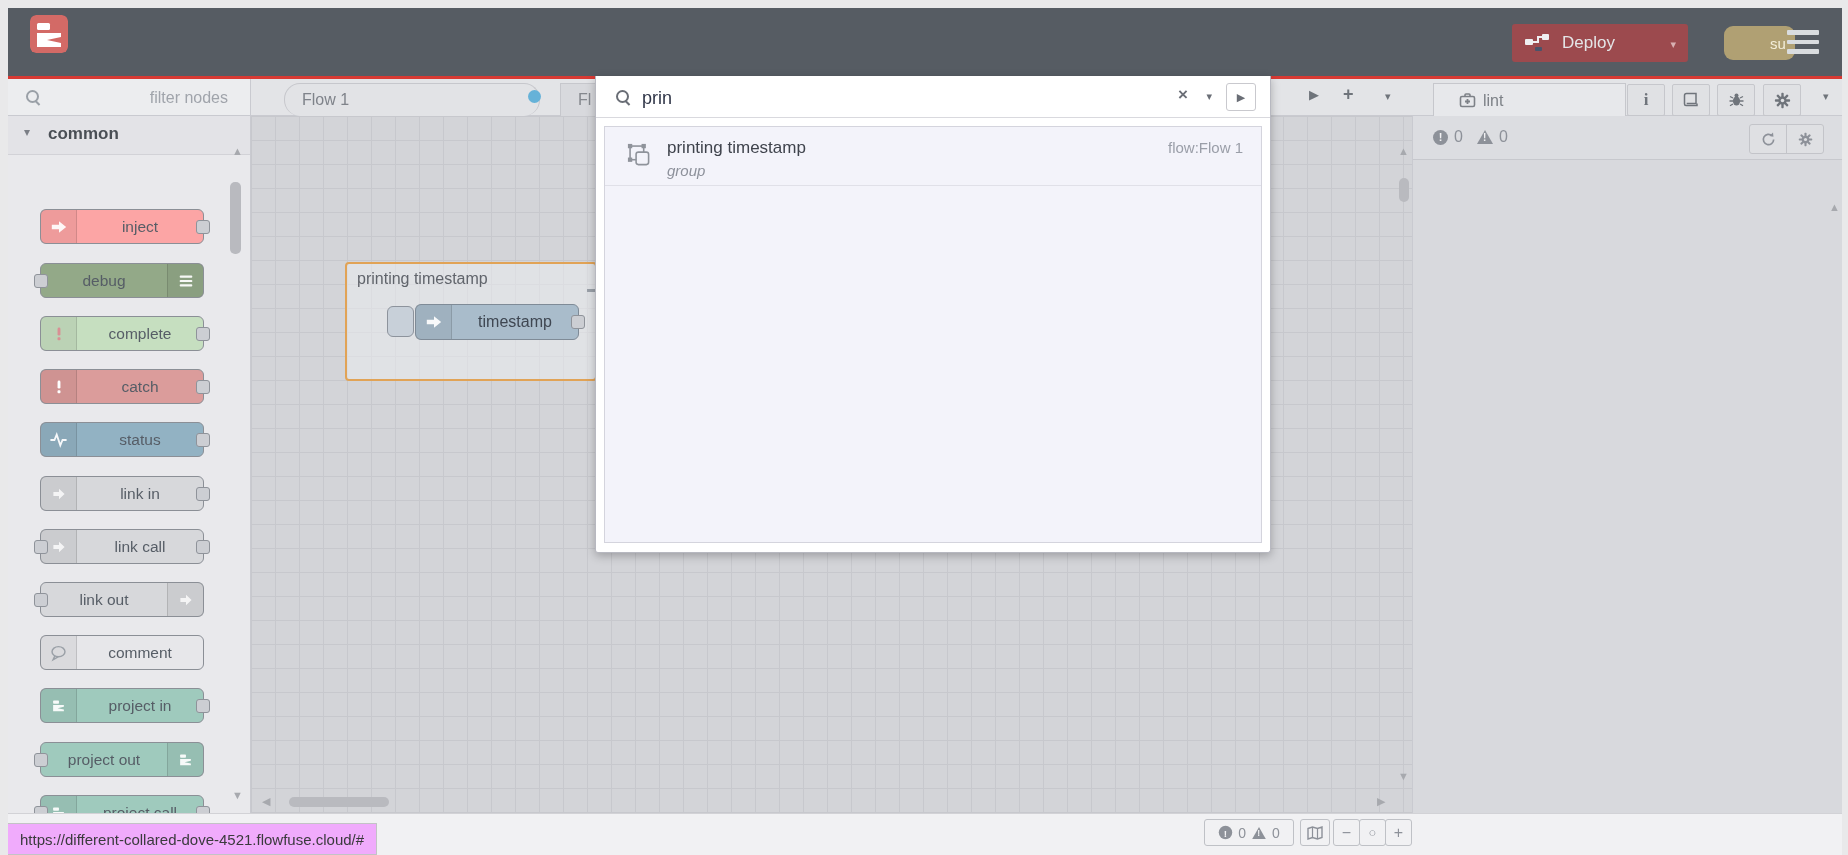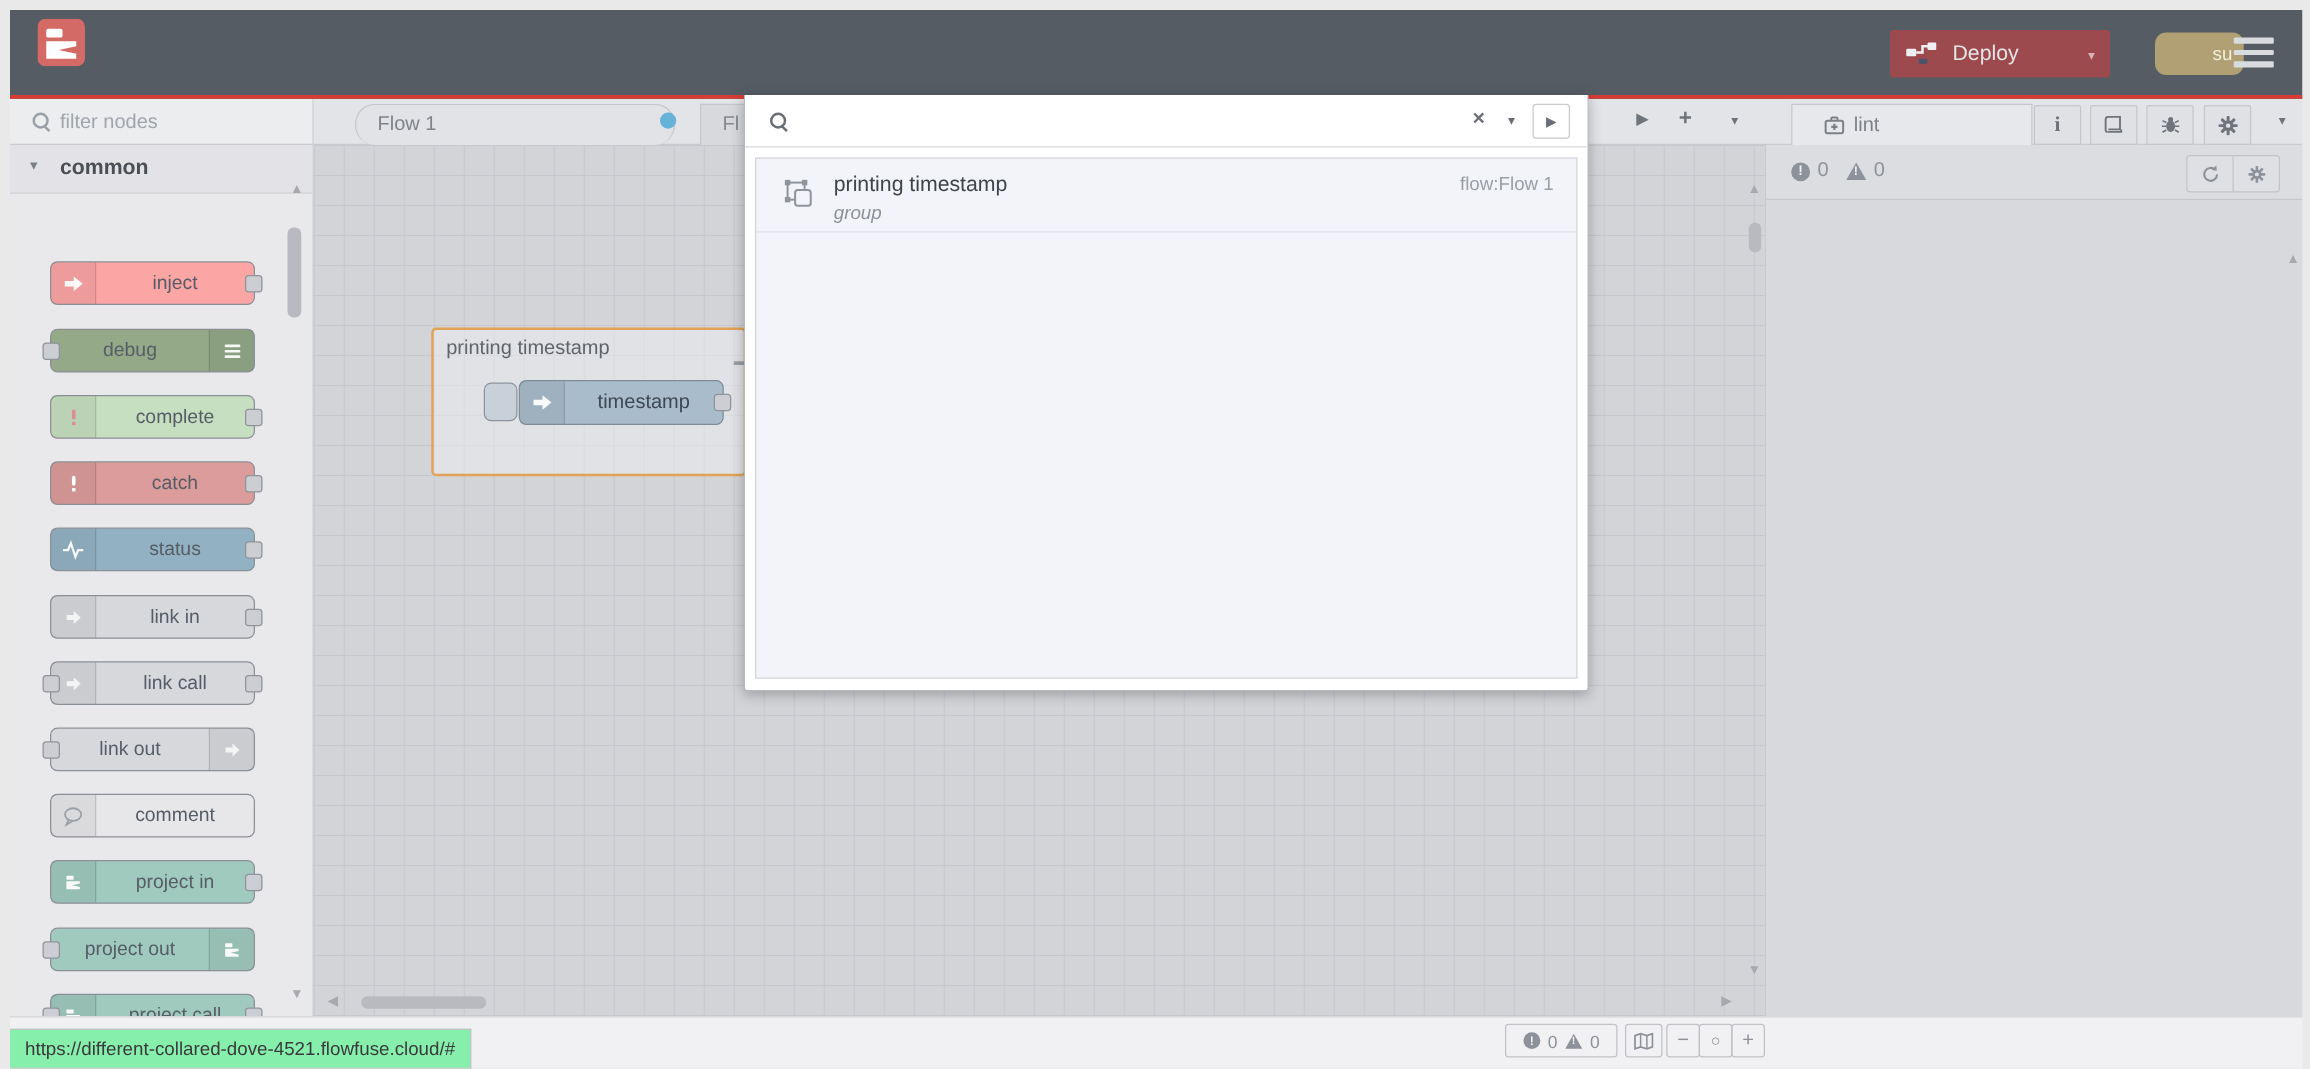--- a/index.html
+++ b/index.html
@@ -23,21 +23,21 @@
   .hamburger div{width:32px;height:4.5px;background:#d9dcdf;border-radius:1px;margin-bottom:5px;}
 
   
   .row-strip{position:absolute;top:79px;height:37px;background:#e3e4e7;border-bottom:1px solid #c9cad0;box-sizing:border-box;}
   #palette-filter-row{left:8px;width:243px;background:#ecedef;border-right:1px solid #c9cad0;}
   #workspace-tabbar{left:251px;width:1161px;}
   #sidebar-tabbar{left:1412px;width:430px;}
   .mag{position:absolute;width:9px;height:9px;border:2px solid #9aa0a7;border-radius:50%;}
   .mag:after{content:"";position:absolute;left:8px;top:8px;width:6px;height:2px;background:#9aa0a7;transform:rotate(45deg);transform-origin:0 0;}
   #palette-filter-row .mag{left:18px;top:11px;}
-  .filter-input{position:absolute;left:38px;top:6px;width:180px;border:none;background:transparent;outline:none;font-size:16px;height:24px;color:#4c1d95;font-family:"Liberation Sans",sans-serif;}
+  .filter-input{position:absolute;left:38px;top:6px;width:180px;border:none;background:transparent;outline:none;font-size:16px;height:24px;color:#4c1d95;font-family:"Liberation Sans",sans-serif;text-align:right;}
   .filter-input::placeholder{color:#a0a4ab;}
 
   .flow-tab{position:absolute;top:4px;height:33px;box-sizing:border-box;border:1px solid #c6c7cc;border-bottom:none;background:#d8d9dd;color:#85888e;font-size:16px;line-height:31px;padding-left:17px;cursor:pointer;}
   .flow-tab.active{background:#e2e3e6;color:#7f838a;}
   .tab-dirty-dot{position:absolute;width:13px;height:13px;border-radius:50%;background:#66b2d8;left:243px;top:6px;}
   .tabbar-btn{position:absolute;top:7px;color:#6f747b;cursor:pointer;background:none;border:none;font-family:"Liberation Sans",sans-serif;}
 
   
   .palette{position:absolute;left:8px;top:116px;width:243px;height:697px;background:#e9e9ec;border-right:1px solid #c9cad0;box-sizing:border-box;overflow:hidden;}
   .palette-cat{position:absolute;left:0;top:0;width:100%;height:38px;background:#e3e3e7;border-bottom:1px solid #d2d2d7;color:#4a4f55;}
@@ -61,21 +61,21 @@
   .flow-node{position:absolute;left:68px;top:40px;width:164px;height:36px;background:#a9bccb;border:1px solid #7f8b97;border-radius:6px;box-sizing:border-box;display:flex;cursor:grab;}
   .flow-node .pnode-label{color:#3f4752;font-size:16px;}
   .node-wire{position:absolute;left:336px;top:173px;width:22px;height:3px;background:#9aa0a8;}
 
   
   .bottombar{position:absolute;left:0;top:813px;width:1848px;height:42px;background:#f1f1f3;border-top:1px solid #d2d2d6;box-sizing:border-box;z-index:20;}
   .foot-btn{position:absolute;top:5px;height:27px;border:1px solid #bfc1c6;border-radius:3px;color:#8d9199;font-size:14px;display:flex;align-items:center;justify-content:center;box-sizing:border-box;cursor:pointer;background:transparent;}
   .badge-circle{display:inline-flex;width:15px;height:15px;border-radius:50%;background:#8d9199;color:#f1f1f3;font-size:11px;font-weight:bold;align-items:center;justify-content:center;}
   .warn-tri{display:inline-block;position:relative;width:0;height:0;border-left:8.5px solid transparent;border-right:8.5px solid transparent;border-bottom:14px solid #8d9199;}
   .warn-tri:after{content:"!";position:absolute;left:-2px;top:2px;color:#f1f1f3;font-size:10px;font-weight:bold;}
-  .url-tooltip{position:absolute;left:8px;top:9px;height:30px;background:#86efac;border:1px solid #c3c3c6;border-left:none;display:flex;align-items:center;padding:0 12px;font-size:15px;color:#3a3a3c;}
+  .url-tooltip{position:absolute;left:8px;top:9px;height:30px;background:#f0abfc;border:1px solid #c3c3c6;border-left:none;display:flex;align-items:center;padding:0 12px;font-size:15px;color:#3a3a3c;}
 
   
   .sidebar{position:absolute;left:1412px;top:116px;width:430px;height:697px;background:#dcdde1;border-left:1px solid #c9cad0;box-sizing:border-box;}
   .sidebar-tab{position:absolute;left:21px;top:4px;width:193px;height:33px;box-sizing:border-box;border:1px solid #c6c7cc;border-bottom:none;background:#e7e8eb;color:#7d8187;font-size:16px;line-height:31px;cursor:pointer;display:flex;align-items:center;padding-left:13px;}
   .side-sq-btn{position:absolute;top:5px;width:38px;height:32px;background:#e0e1e4;border:1px solid #c6c7cc;border-radius:2px;box-sizing:border-box;display:flex;align-items:center;justify-content:center;color:#6f747b;cursor:pointer;}
   .sidebar-toolbar{position:absolute;left:0;top:0;width:100%;height:44px;background:#dcdde1;border-bottom:1px solid #c7c8cd;box-sizing:border-box;}
   .side-counts{position:absolute;left:20px;top:12px;display:flex;align-items:center;gap:6px;color:#8d9199;font-size:16px;}
   .side-btn-group{position:absolute;right:18px;top:8px;height:28px;border:1px solid #c3c4c9;border-radius:3px;display:flex;background:#dfe0e3;}
   .side-btn-group .sbg{width:36px;display:flex;align-items:center;justify-content:center;color:#8d9199;cursor:pointer;}
   .side-btn-group .sbg + .sbg{border-left:1px solid #c3c4c9;}
@@ -400,20 +400,21 @@
         </svg>
     </div>
     <div class="foot-btn" style="left:1333px;width:27px;font-size:16px;">−</div>
     <div class="foot-btn" style="left:1359px;width:27px;font-size:13px;">○</div>
     <div class="foot-btn" style="left:1385px;width:27px;font-size:16px;">+</div>
   </div>
 
   <div class="search-panel">
     <div class="search-row">
       <span class="mag"></span>
+      <input class="search-input" value="prin" style="">
       <span class="search-clear">×</span>
       <span class="search-caret">▾</span>
       <span class="search-side-btn">▶</span>
     </div>
     <div class="search-results" id="search-results">
         <div class="result-item">
           <span class="result-icon"><svg width="25" height="25" viewBox="0 0 22 22">
   <rect x="2.7" y="2.7" width="12" height="12" fill="none" stroke="#8f939b" stroke-width="1.4"></rect>
   <rect x="0.8" y="0.8" width="3.8" height="3.8" fill="#8f939b"></rect>
               <rect x="12.8" y="0.8" width="3.8" height="3.8" fill="#8f939b"></rect>

